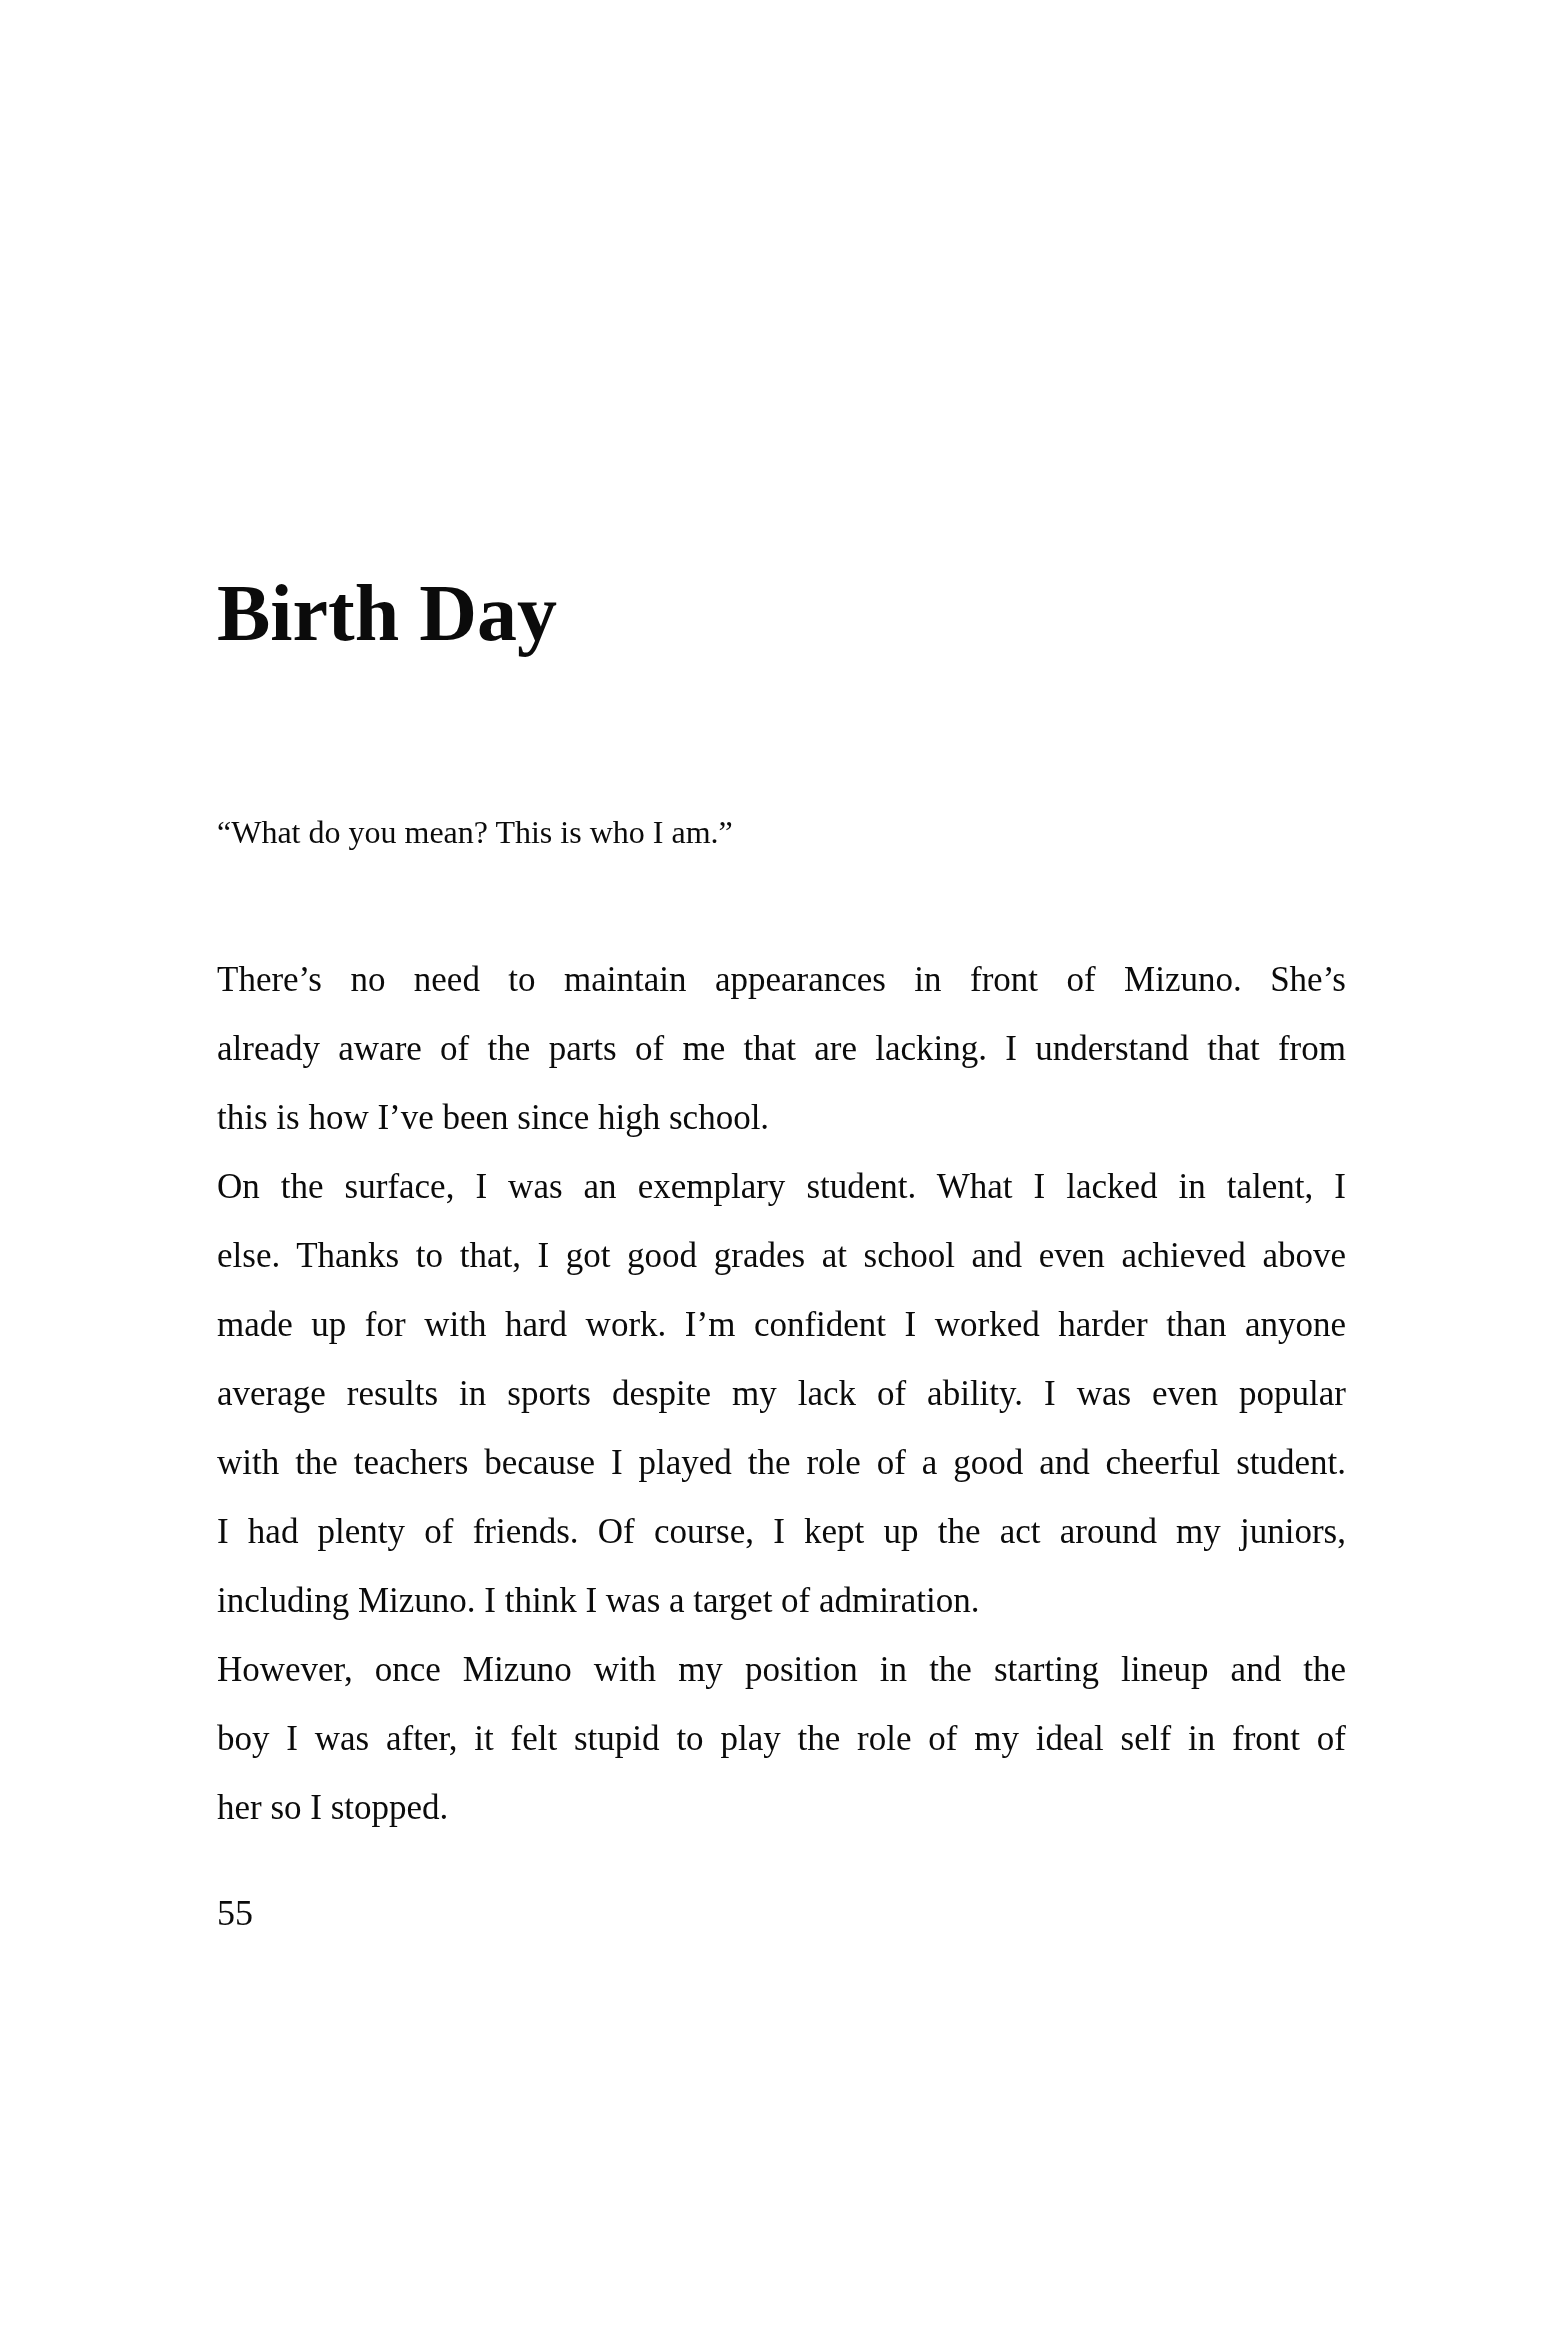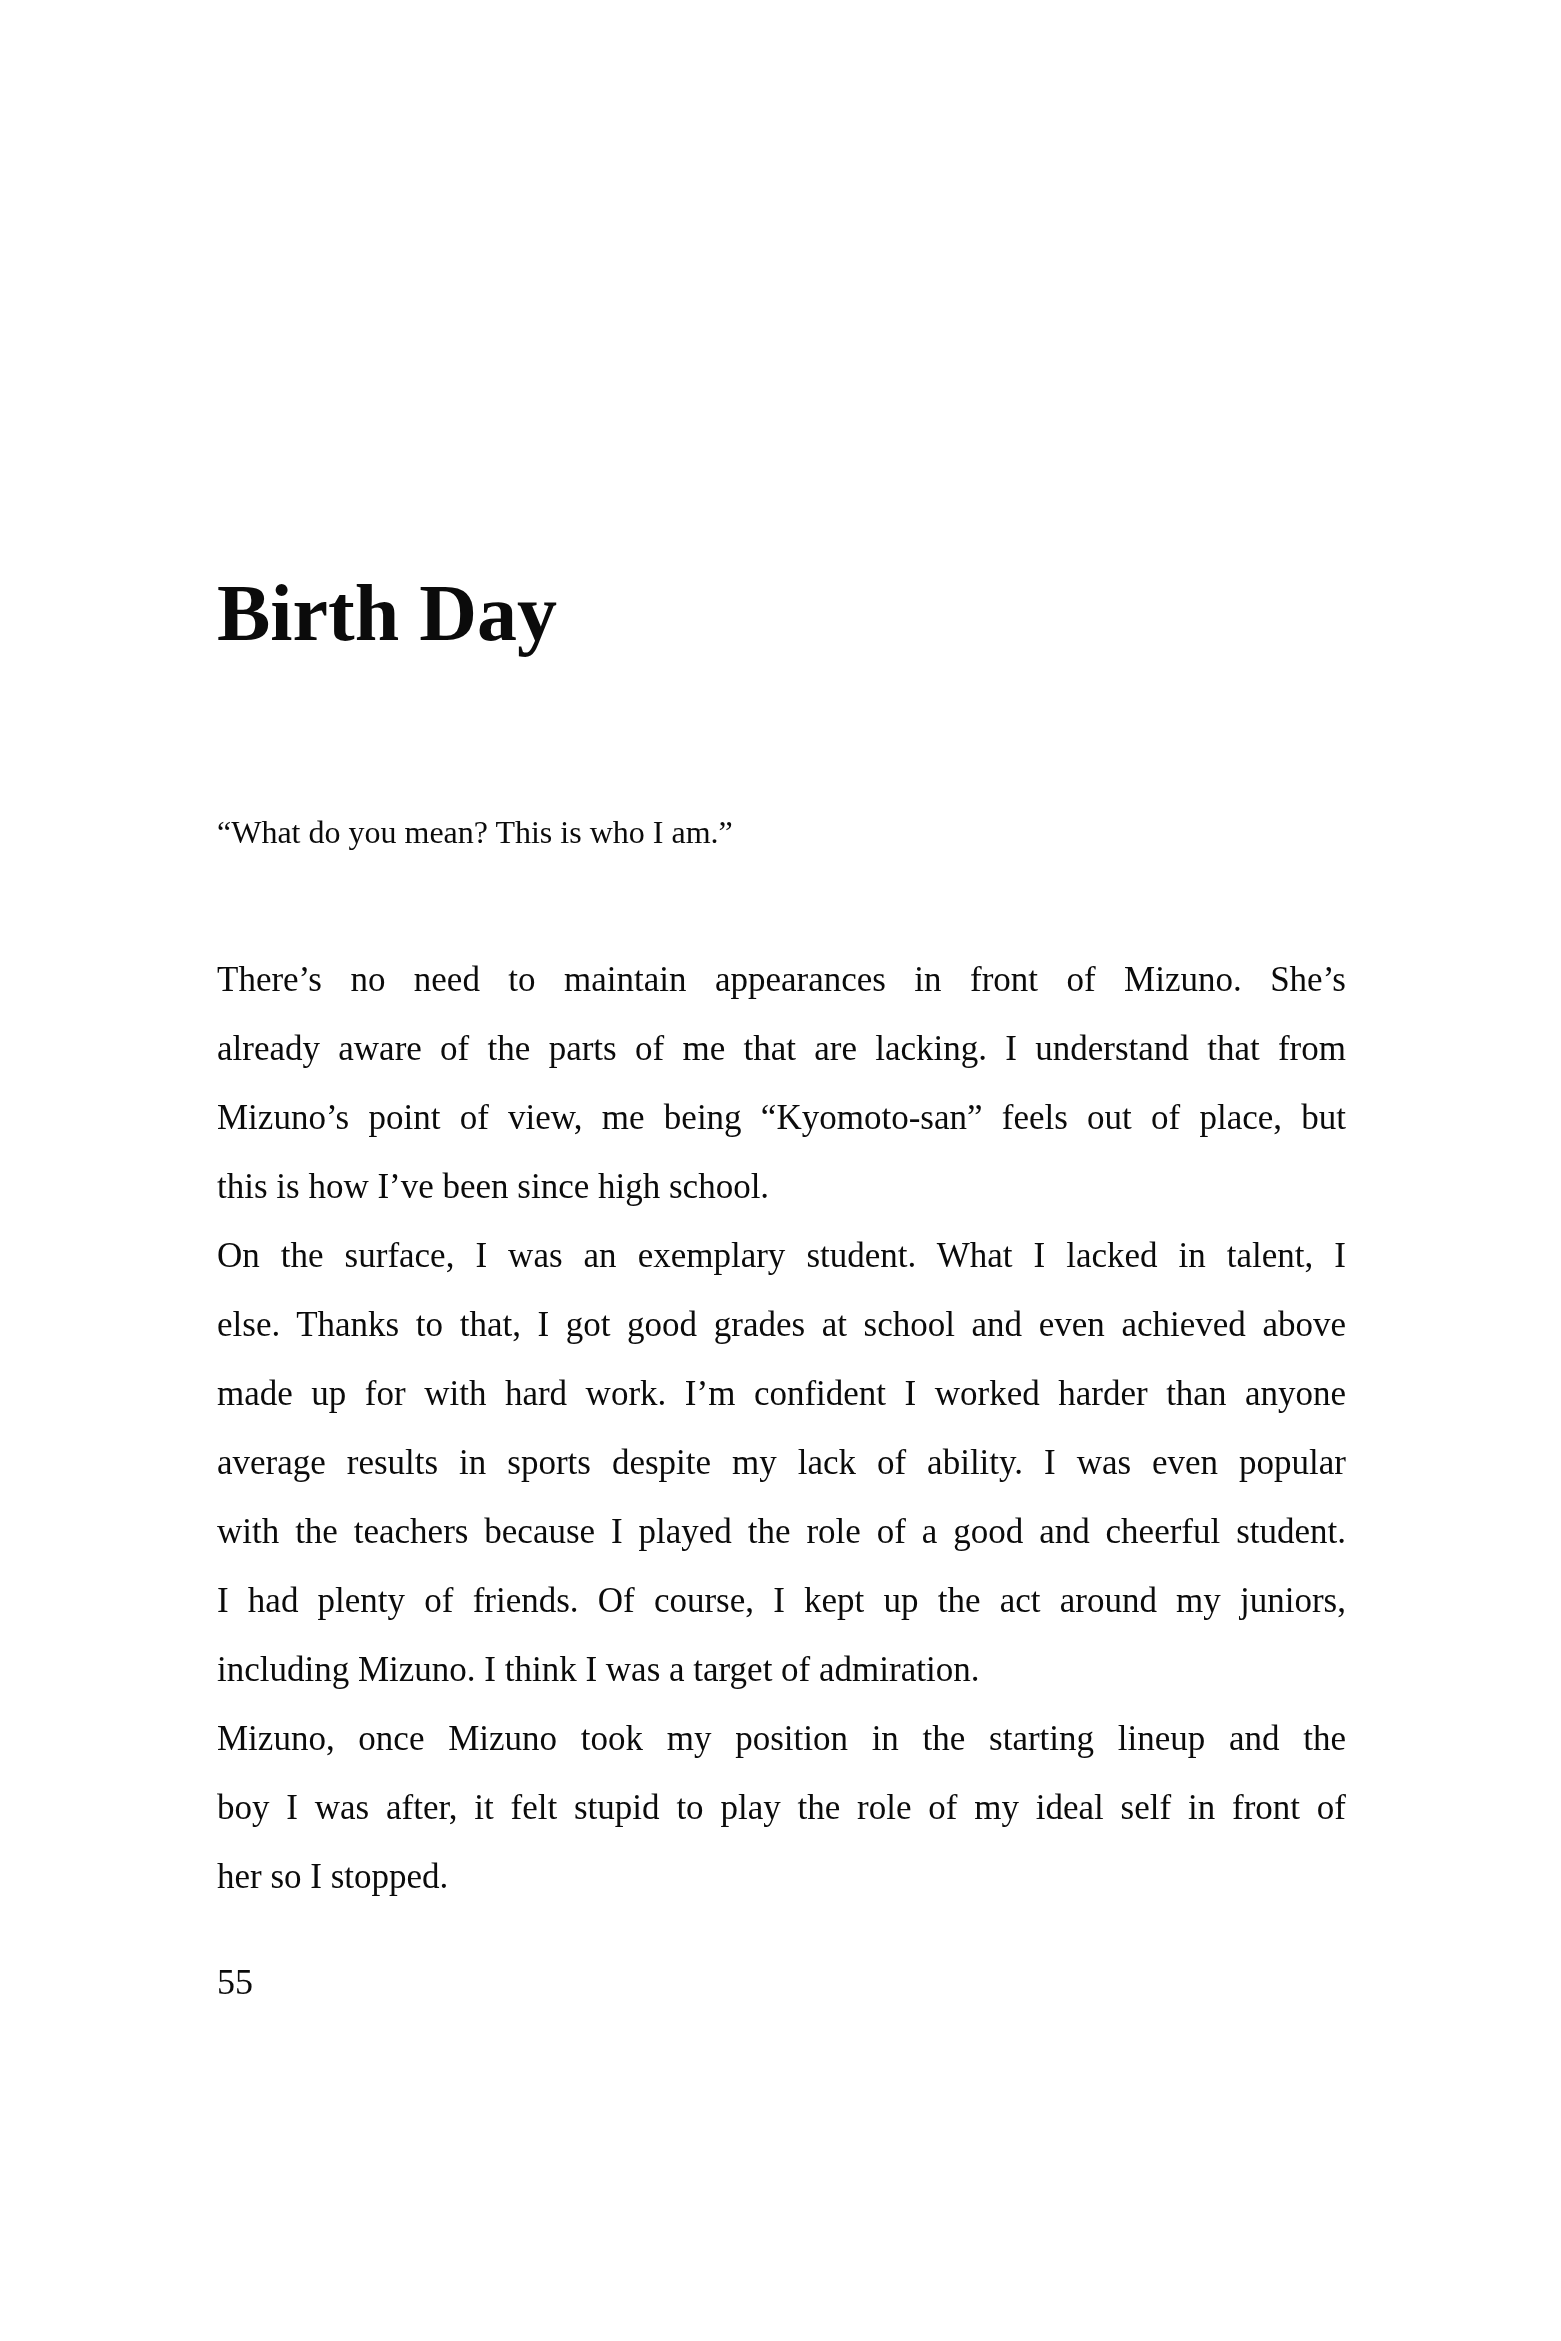--- a/index.html
+++ b/index.html
@@ -65,34 +65,33 @@
 <body>
 
 <div class="page">
   <div class="content">
     <h1 class="title">Birth Day</h1>
     <p class="quote">“What do you mean? This is who I am.”</p>
     <div class="paragraphs" id="paragraphs">
         <div class="paragraph">
           <div class="line">There’s no need to maintain appearances in front of Mizuno. She’s</div>
           <div class="line">already aware of the parts of me that are lacking. I understand that from</div>
-          <div class="line">Mizuno’s point of view, me being “Kyomoto-san” feels out of place, but</div>
           <div class="line last">this is how I’ve been since high school.</div>
         </div>
         <div class="paragraph">
           <div class="line">On the surface, I was an exemplary student. What I lacked in talent, I</div>
           <div class="line">else. Thanks to that, I got good grades at school and even achieved above</div>
           <div class="line">made up for with hard work. I’m confident I worked harder than anyone</div>
           <div class="line">average results in sports despite my lack of ability. I was even popular</div>
           <div class="line">with the teachers because I played the role of a good and cheerful student.</div>
           <div class="line">I had plenty of friends. Of course, I kept up the act around my juniors,</div>
           <div class="line last">including Mizuno. I think I was a target of admiration.</div>
         </div>
         <div class="paragraph">
-          <div class="line">Mizuno, once Mizuno took my position in the starting lineup and the</div>
+          <div class="line">However, once Mizuno with my position in the starting lineup and the</div>
           <div class="line">boy I was after, it felt stupid to play the role of my ideal self in front of</div>
           <div class="line last">her so I stopped.</div>
         </div>
       </div>
     <div class="pagenum">55</div>
   </div>
 </div>
 
 
 </body></html>

